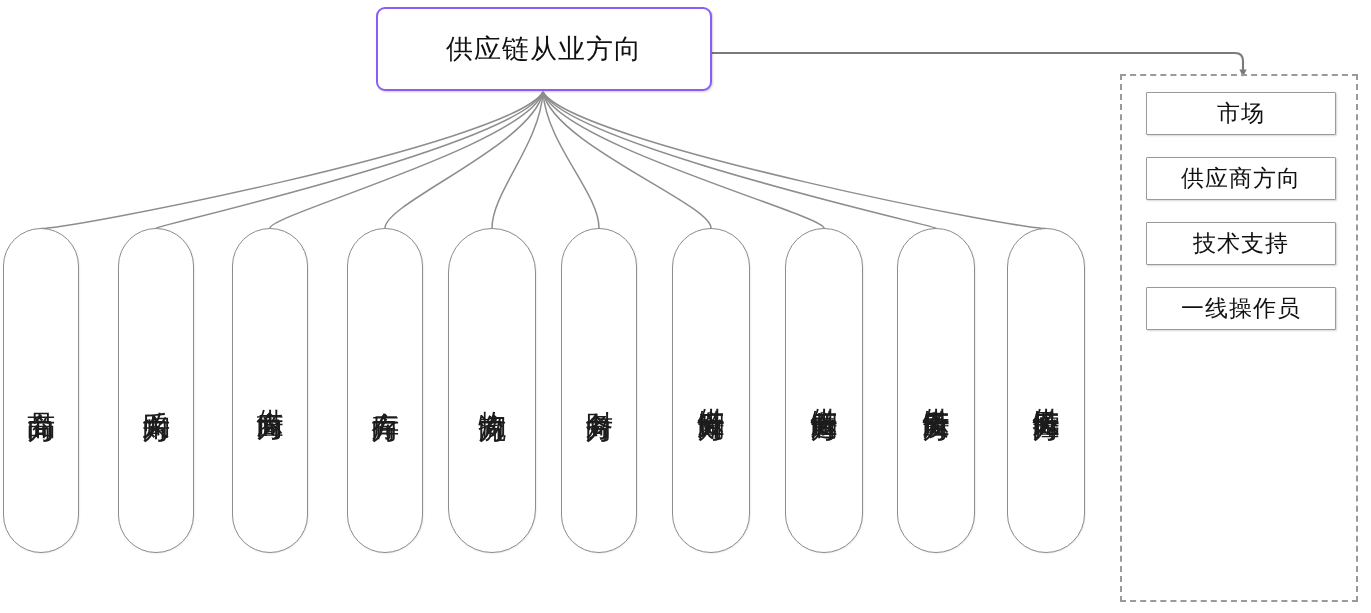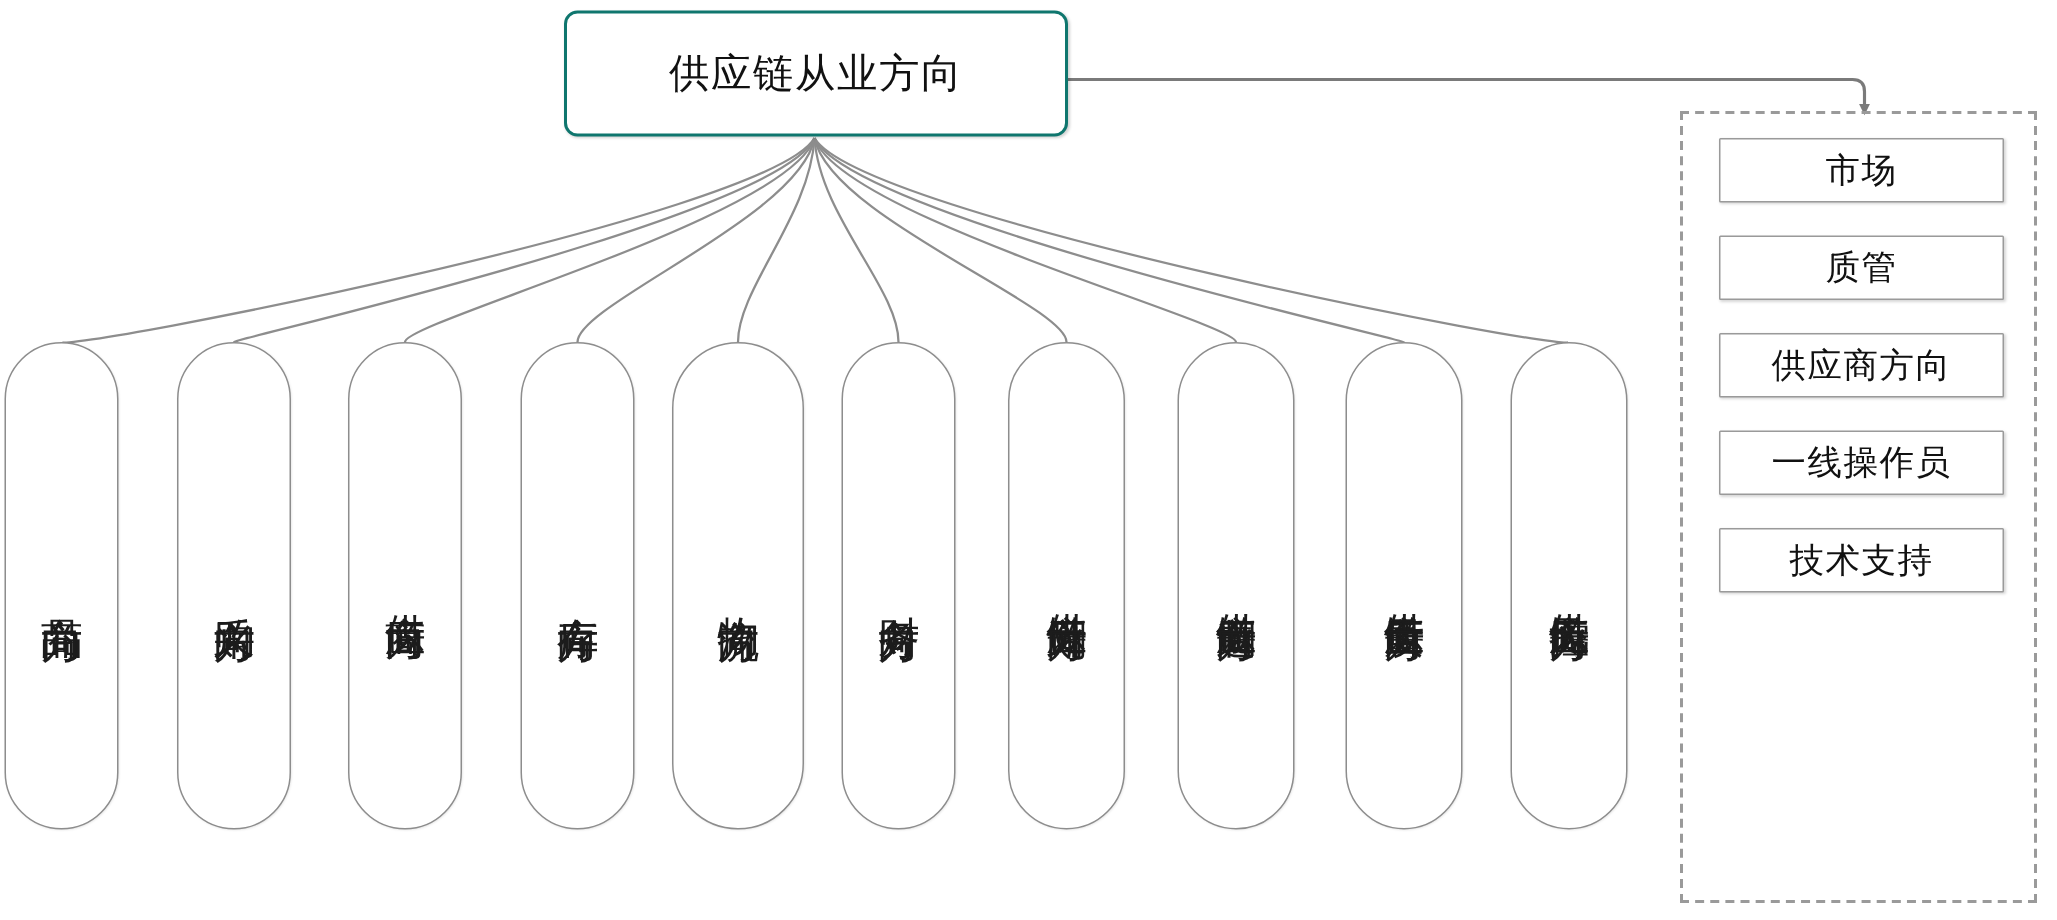--- a/index.html
+++ b/index.html
@@ -19,21 +19,21 @@
   }
 
   
   .root-node {
     position: absolute;
     left: 376px;
     top: 7px;
     width: 336px;
     height: 84px;
     box-sizing: border-box;
-    border: 2px solid #0f766e;
+    border: 2px solid #8b5cf6;
     border-radius: 9px;
     background: #ffffff;
     display: flex;
     align-items: center;
     justify-content: center;
     box-shadow: 1px 1px 2px rgba(0,0,0,0.18);
   }
   .root-node .root-label {
     font-size: 27px;
     color: #111111;
@@ -177,26 +177,23 @@
       </div>
     </div>
 
   <div class="dashed-group"></div>
 
   <div class="role-list" id="role-layer">
       <div class="role-box">
         <span class="role-label">市场</span>
       </div>
       <div class="role-box">
-        <span class="role-label">质管</span>
-      </div>
-      <div class="role-box">
         <span class="role-label">供应商方向</span>
       </div>
       <div class="role-box">
-        <span class="role-label">一线操作员</span>
+        <span class="role-label">技术支持</span>
       </div>
       <div class="role-box">
-        <span class="role-label">技术支持</span>
+        <span class="role-label">一线操作员</span>
       </div>
     </div>
 
 </div>
 
 </body></html>

